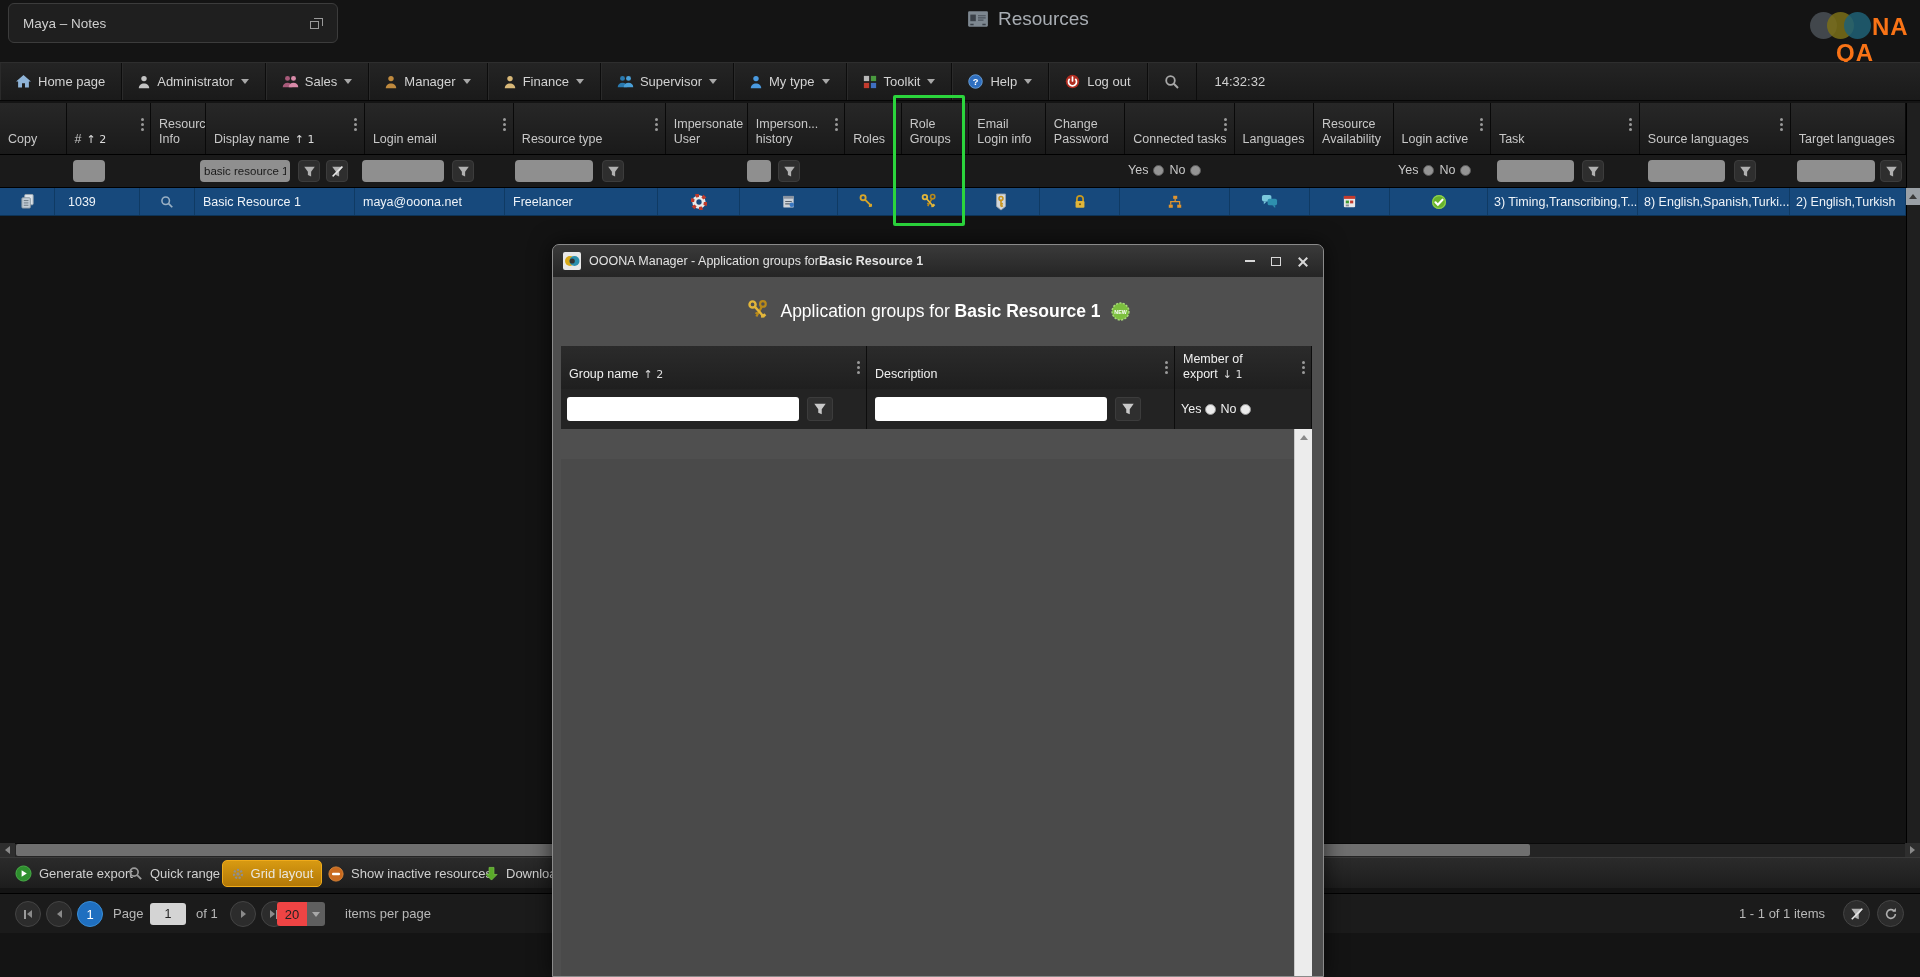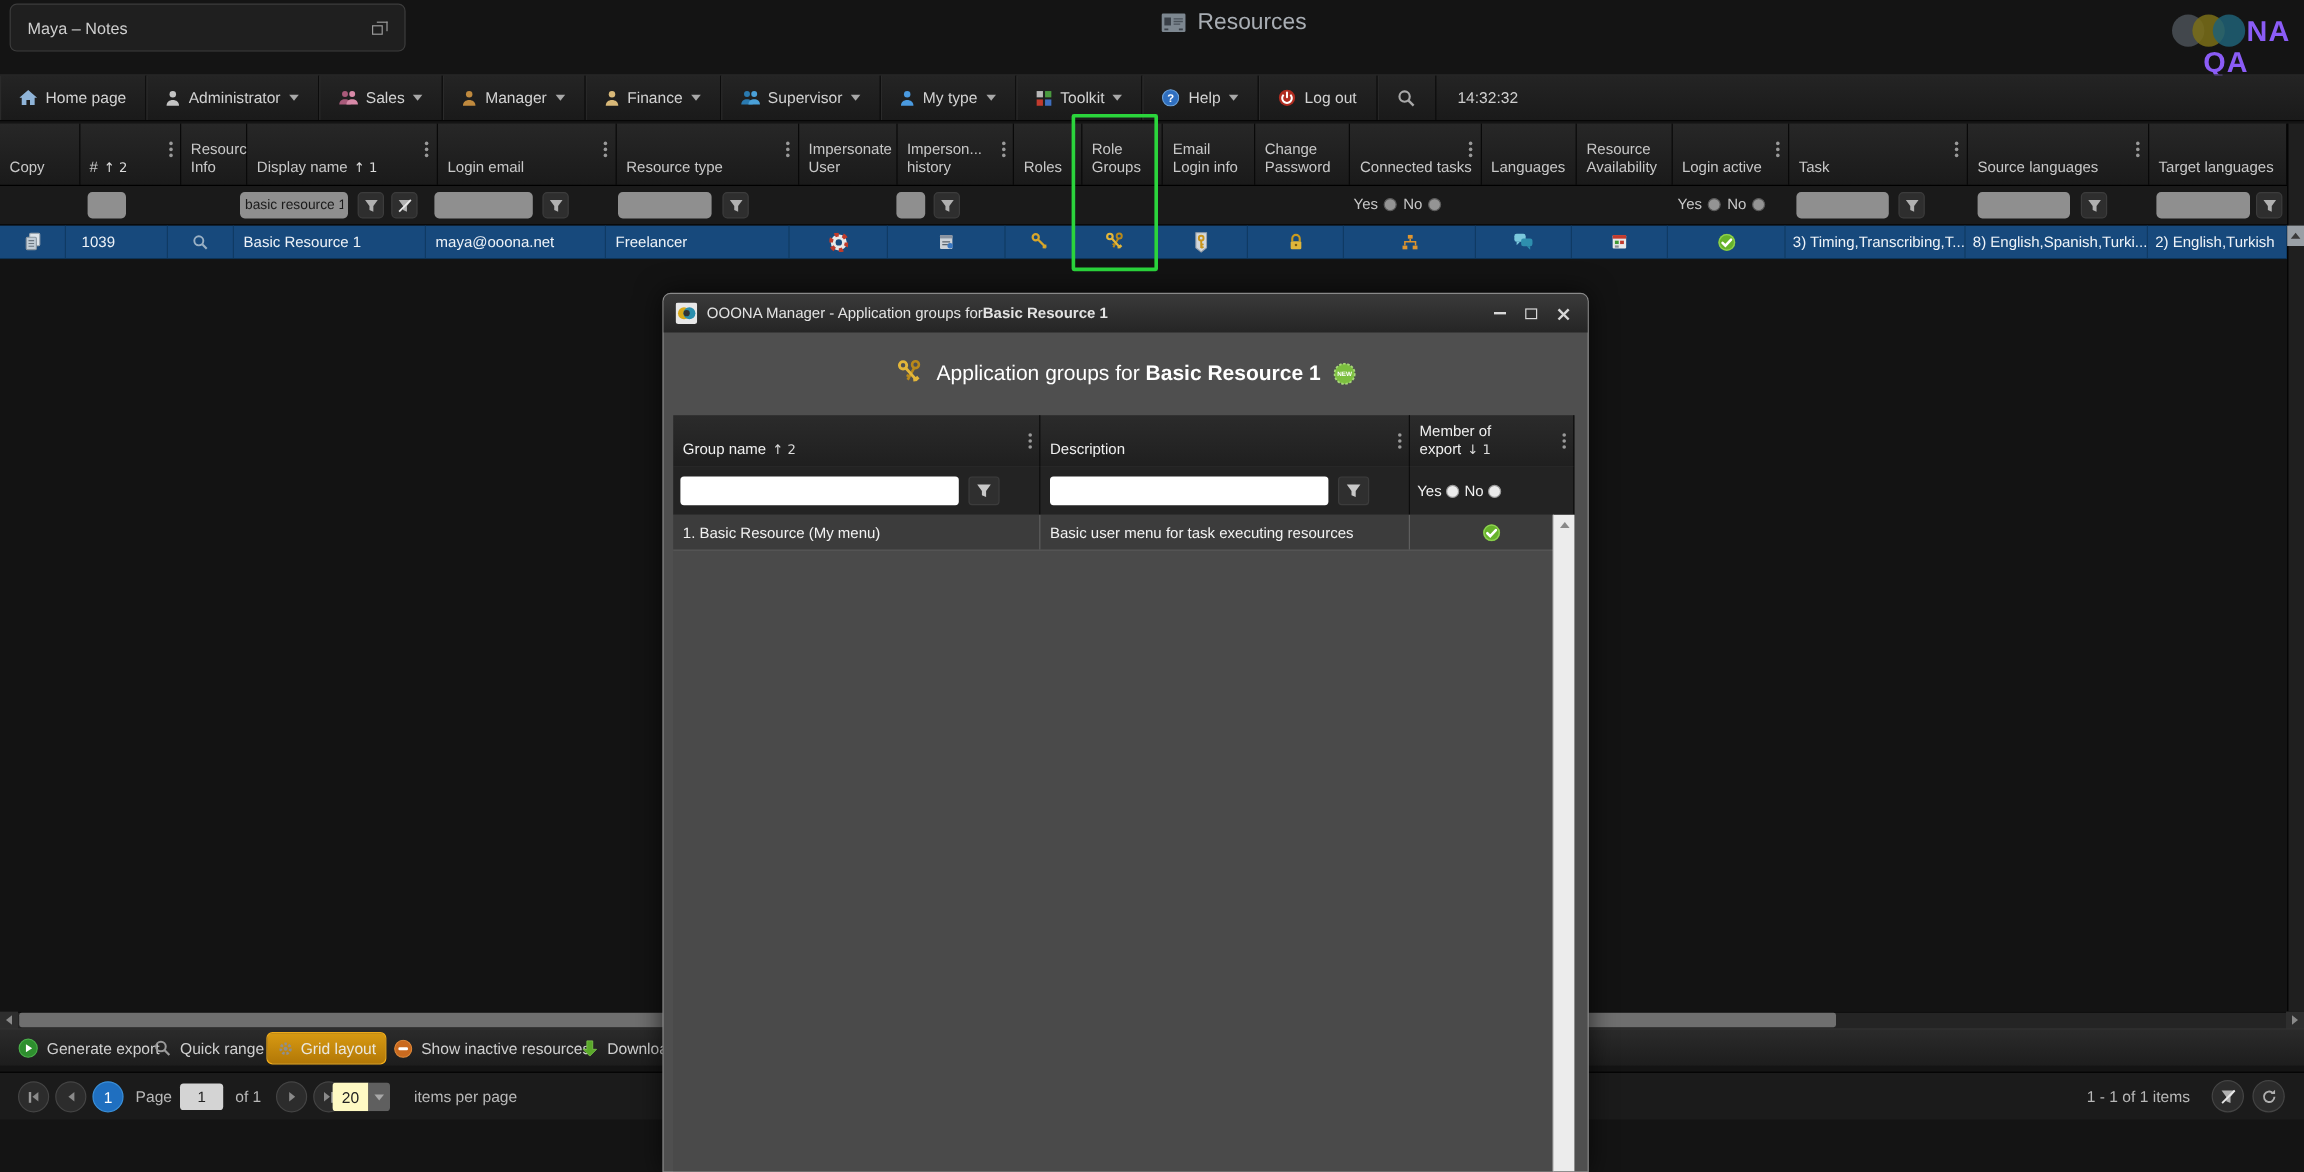--- a/index.html
+++ b/index.html
@@ -10,21 +10,21 @@
   
   .notes-panel{left:8px;top:3px;width:330px;height:40px;background:#1f1f1f;border:1px solid #3c3c3c;
     border-radius:6px;display:flex;align-items:center;padding:0 14px;color:#cfcfcf;font-size:13.5px}
   .restore{margin-left:auto;width:13px;height:11px;position:relative}
   .restore i{position:absolute;border:1.5px solid #9a9a9a;background:transparent;display:block}
   .restore i.b{left:0;top:3px;width:9px;height:8px}
   .restore i.f{right:0;top:0;width:9px;height:8px;border-bottom:none;border-left:none}
   .page-title{left:967px;top:8px;display:flex;align-items:center;gap:9px;color:#a8adb3;font-size:19px}
   .logo{left:1810px;top:10px;width:105px;height:52px}
   .logo .c{position:absolute;width:27px;height:27px;border-radius:50%;top:2px;opacity:.85}
-  .logo .na,.logo .qa{position:absolute;font-weight:bold;font-size:24px;color:#8b5cf6;letter-spacing:1px}
+  .logo .na,.logo .qa{position:absolute;font-weight:bold;font-size:24px;color:#f97316;letter-spacing:1px}
   
   .menubar{left:0;top:62px;width:1920px;height:39px;background:linear-gradient(#242424,#1a1a1a);
     border-top:1px solid #2e2e2e;border-bottom:1px solid #060606;display:flex;align-items:stretch}
   .mi{display:flex;align-items:center;gap:7px;padding:0 16px;border-right:1px solid #0c0c0c;
       box-shadow:1px 0 0 #2a2a2a inset;color:#d2d2d2;font-size:13px;cursor:pointer}
   .caret{width:0;height:0;border-left:4px solid transparent;border-right:4px solid transparent;border-top:5px solid #a8a8a8}
   .clock{display:flex;align-items:center;padding:0 18px;color:#cfcfcf;font-size:13px}
   
   .ghead{left:0;top:103px;width:1906px;height:52px;display:flex;background:linear-gradient(#272727,#1a1a1a);border-bottom:1px solid #000}
   .hcell{position:relative;display:flex;align-items:flex-end;padding:0 4px 6px 8px;border-right:1px solid #090909;color:#c8c8c8;line-height:1.25}
@@ -62,21 +62,21 @@
      justify-content:center;gap:6px;color:#eae7de;cursor:pointer}
   .pager{left:0;top:893px;width:1920px;height:40px;background:#1b1b1b;border-top:1px solid #000;color:#b8b8b8;font-size:13px}
   .pbtn{position:absolute;top:7px;width:26px;height:26px;border-radius:50%;background:#2c2c2c;border:1px solid #444;
         display:flex;align-items:center;justify-content:center;gap:1px;cursor:pointer}
   .pbtn .bar{width:2px;height:9px;background:#9a9a9a}
   .pactive{background:#1f6fc0;border-color:#3a8fd8;color:#fff;font-size:13px}
   .ptxt{position:absolute;top:12px}
   .pinput{position:absolute;top:9px;width:36px;height:22px;background:#d4d4d4;border:none;border-radius:3px;
         text-align:center;color:#222;font-size:12.5px;outline:none;font-family:"Liberation Sans",sans-serif}
   .psel{position:absolute;left:277px;top:8px;width:48px;height:24px;border-radius:3px;overflow:hidden;display:flex;cursor:pointer}
-  .psel .v{width:30px;background:#fef9c3;color:#222;display:flex;align-items:center;justify-content:center}
+  .psel .v{width:30px;background:#ef4444;color:#222;display:flex;align-items:center;justify-content:center}
   .psel .a{width:18px;background:#5f5f5f;display:flex;align-items:center;justify-content:center}
   .cbtn{position:absolute;top:6px;width:27px;height:27px;border-radius:50%;background:#2c2c2c;border:1px solid #444;
         display:flex;align-items:center;justify-content:center;color:#b0b0b0;cursor:pointer}
   
   .modal{left:552px;top:244px;width:772px;height:733px;z-index:50;background:#4f4f4f;
      border:1px solid #8a8a8a;border-radius:7px 7px 0 0;box-shadow:0 0 22px rgba(0,0,0,.65)}
   .mtitle{position:absolute;left:0;top:0;width:100%;height:32px;background:linear-gradient(#3a3a3a,#252525);
      border-radius:6px 6px 0 0;display:flex;align-items:center;padding:0 10px;gap:8px;color:#e3e3e3;font-size:12.5px}
   .wbtn{width:22px;height:18px;display:flex;align-items:center;justify-content:center;color:#d8d8d8;cursor:pointer}
   .min-glyph{width:10px;height:2px;background:#d8d8d8}
@@ -763,29 +763,20 @@
           </span>
       </div>
       <div class="mfcol" style="width:137px;display:flex;align-items:center;gap:4px;padding-left:6px;color:#f0f0f0">
         <span>Yes</span>
           <span class="mradio"></span>
         <span>No</span>
           <span class="mradio"></span>
       </div>
     </div>
 
-    <div class="mrow">
-      <div class="mcell" style="width:306px">1. Basic Resource (My menu)</div>
-      <div class="mcell" style="width:308px">Basic user menu for task executing resources</div>
-      <div class="mcell" style="width:137px;justify-content:center;padding-left:0">
-          <svg class="ic" width="16" height="16">
-            <use href="#sym-check"></use>
-          </svg>
-        </div>
-    </div>
 
     <div class="mfill"></div>
     <div class="mscroll">
       <span class="up">
           <span class="t"></span>
         </span>
     </div>
   </div>
 
 </div>

